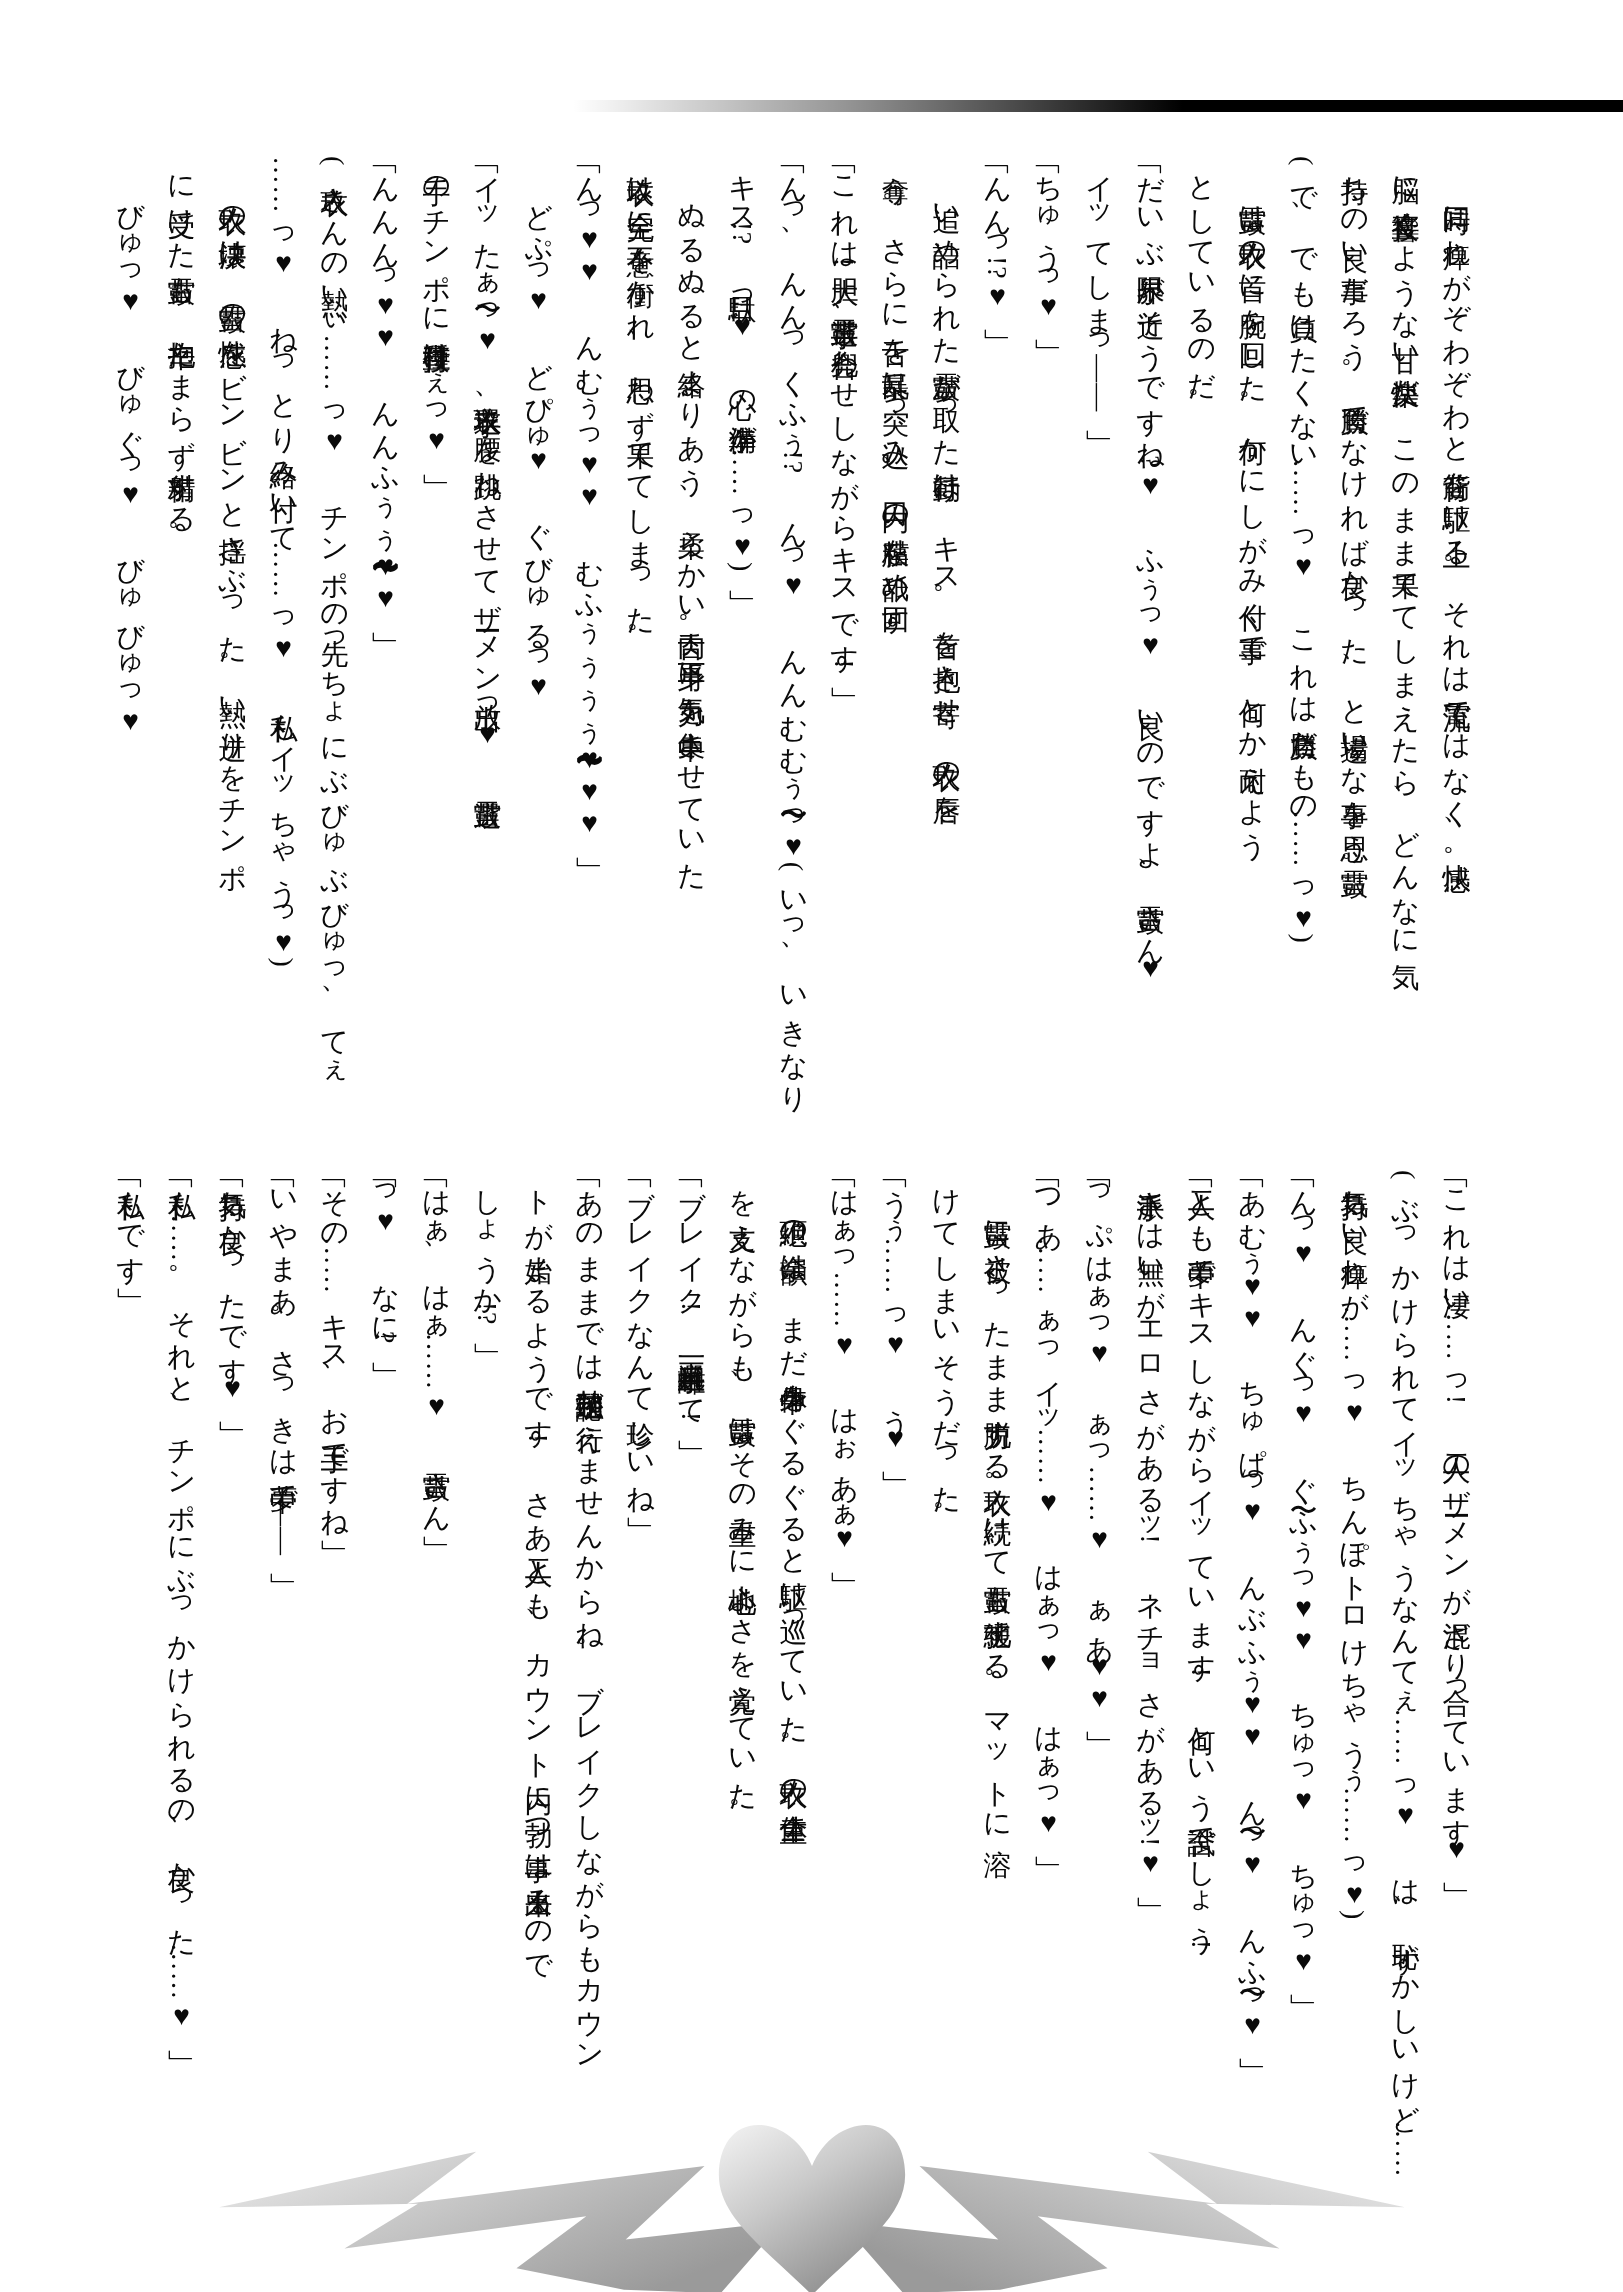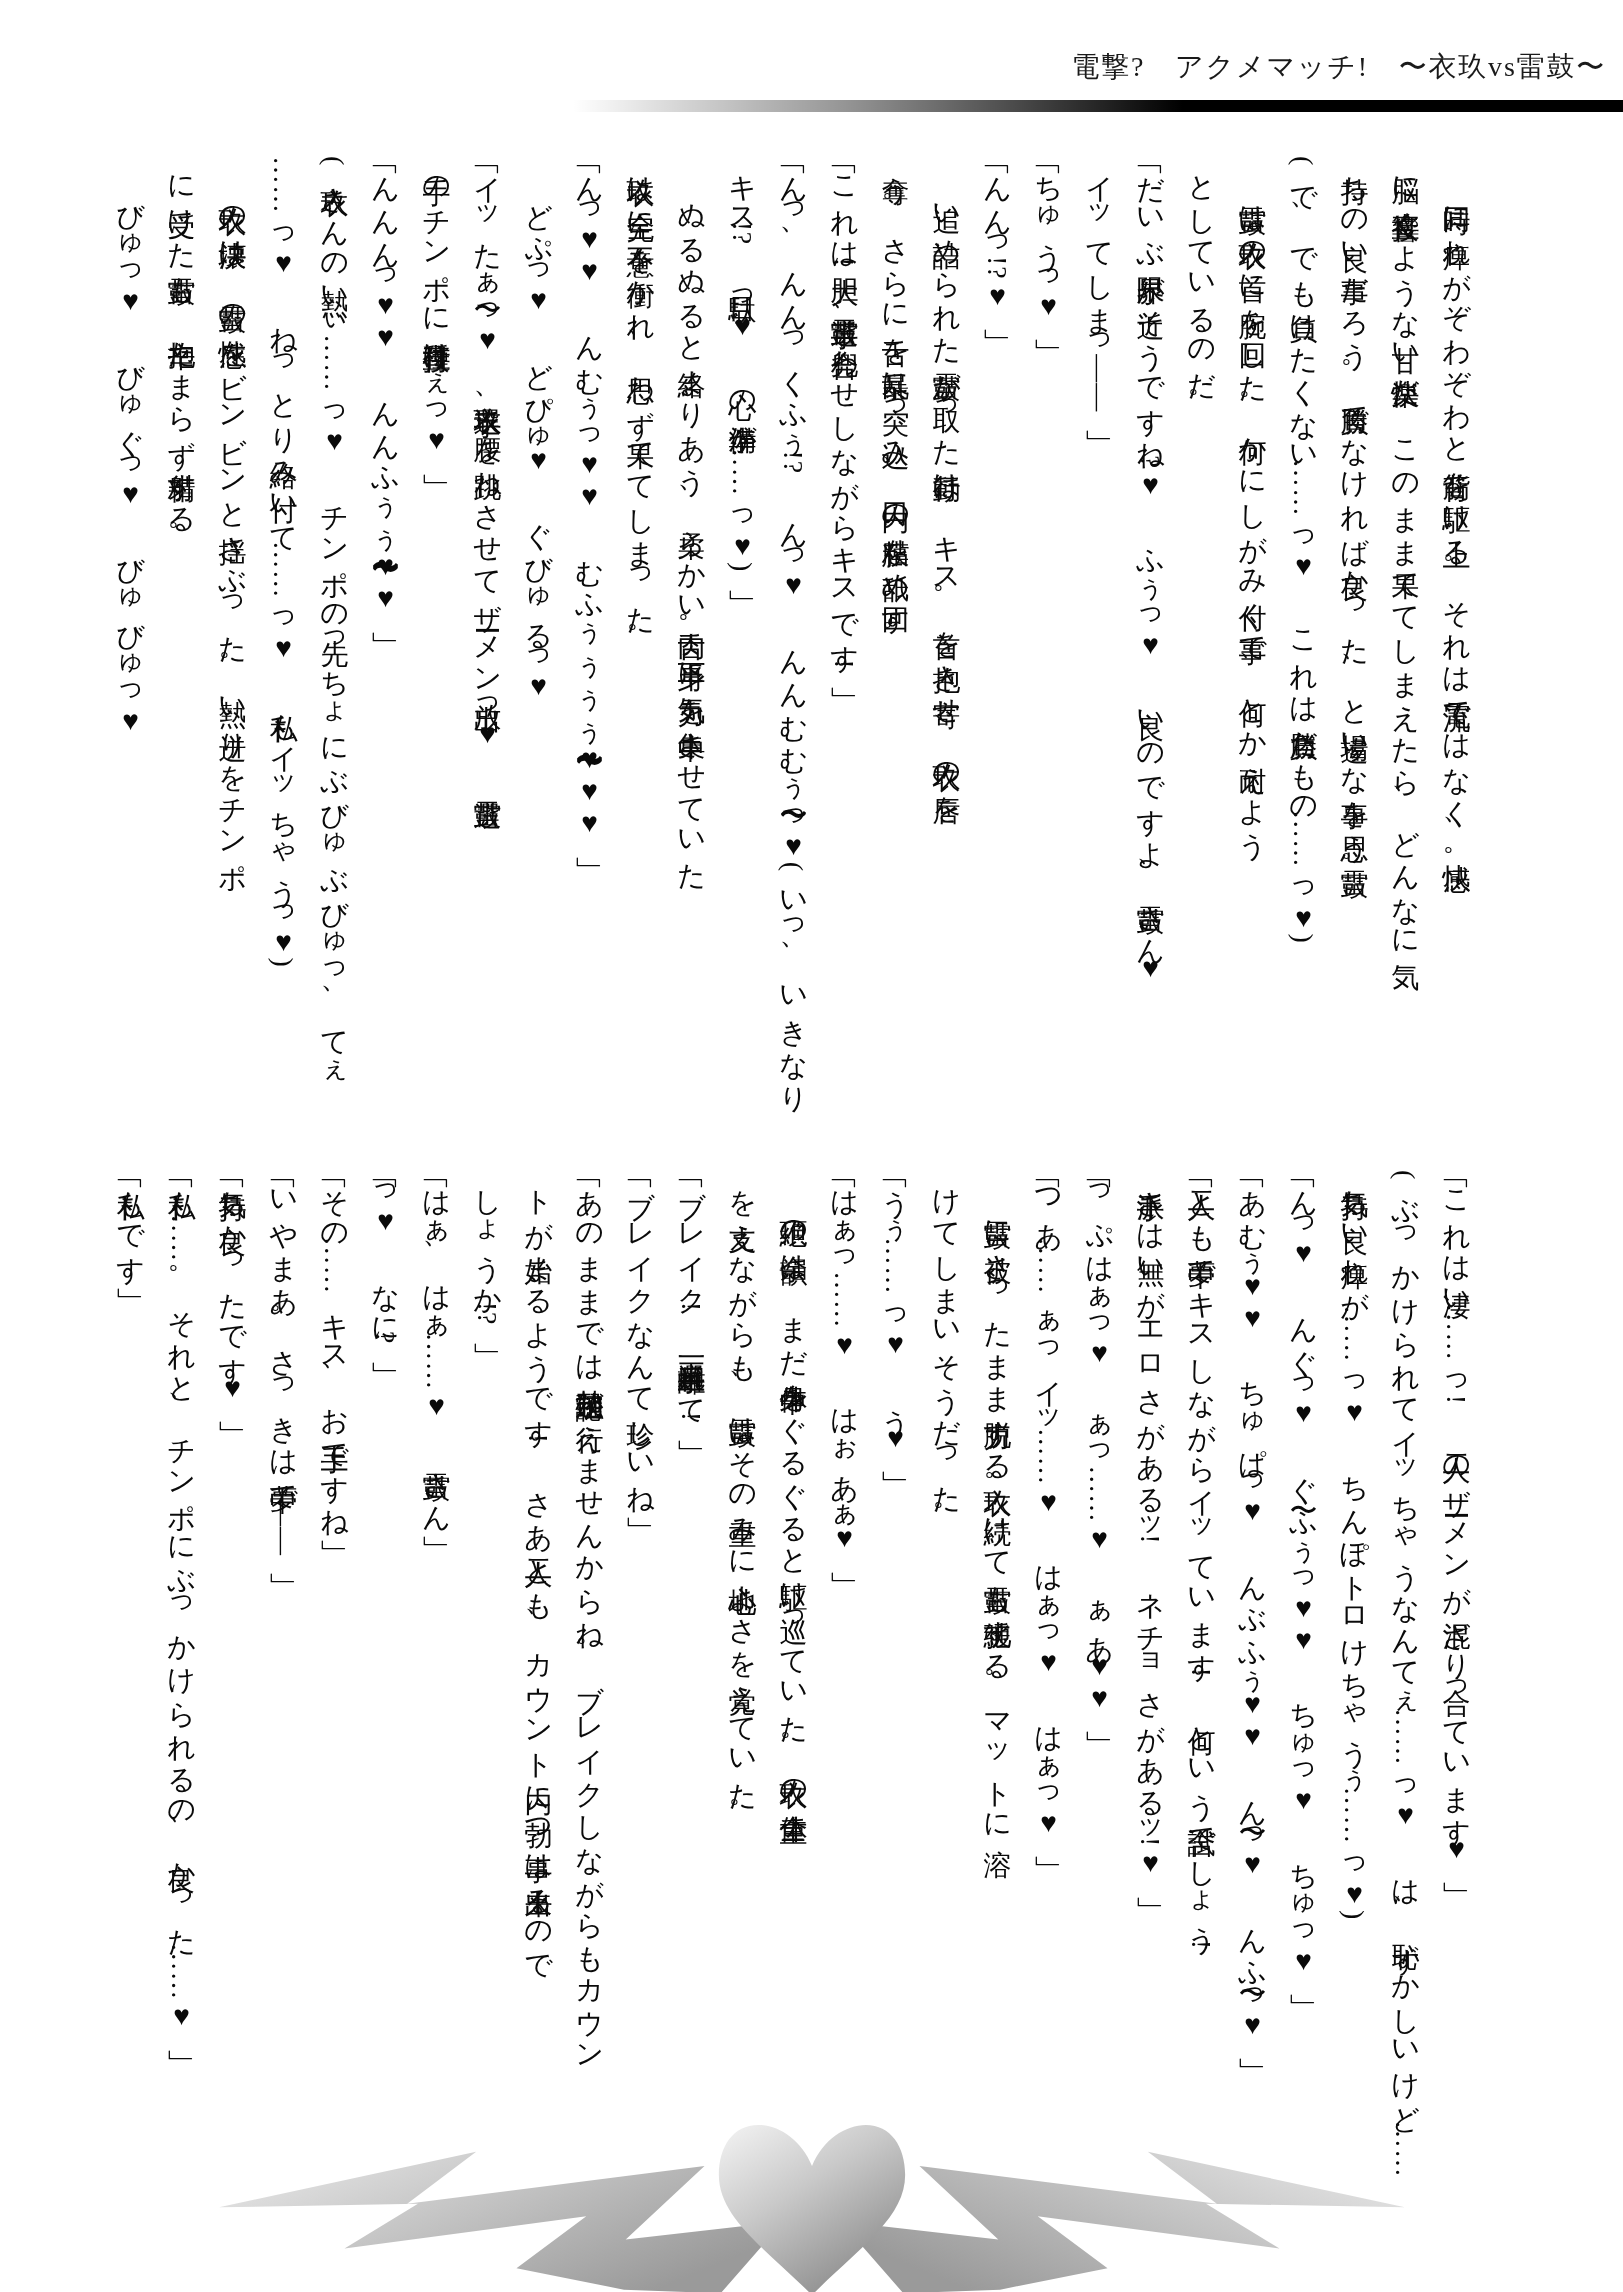--- a/index.html
+++ b/index.html
@@ -44,21 +44,20 @@
     left:50%;bottom:-3.6px;
     transform:translateX(-50%);
     width:1218px;height:183px;
   }
 </style>
 </head>
 <body>
 
 <div class="page">
 
-  <div class="header">電撃?　アクメマッチ!　〜衣玖vs雷鼓〜</div>
 
   <div class="rule"></div>
 
   <div class="vblock top"><div class="line">　同時に痺れがぞわぞわと背筋を駆け上る。それは電流ではなく、快感。</div><div class="line">脳に直接響くような甘い快楽だ。このまま果ててしまえたら、どんなに気</div><div class="line">持ちの良い事だろう。勝負でなければ良かった、と場違いな事を思う雷鼓。</div><div class="line">(で、でも負けたくない……っ♥　これは勝負だもの……っ♥)</div><div class="line">　雷鼓は衣玖の首に腕を回した。何かにしがみ付く事で、何とか耐えよう</div><div class="line">としているのだ。</div><div class="line">「だいぶ限界が近そうですね?♥　ふぅっ♥　良いのですよ、雷鼓さん♥</div><div class="line">イッてしまっ――」</div><div class="line">「ちゅうっ♥」</div><div class="line">「んんっ!?♥」</div><div class="line">　追い詰められた雷鼓が取った行動は、キス。首を抱き寄せ、衣玖の唇を</div><div class="line">奪う。さらに舌を乱暴に突っ込み、口内の粘膜を舐め回す。</div><div class="line">「これは大胆!　雷鼓選手、兜合わせしながらキスです!」</div><div class="line">「んっ、んんっくふぅ!?　んっ♥　んんむむぅ〜〜っ♥(いっ、いきなり</div><div class="line">キス!?　駄目っ♥　心の準備が……っ♥)」</div><div class="line">　ぬるぬると絡まりあう、柔らかい舌肉。下半身に気力を集中させていた</div><div class="line">衣玖は完全に不意を衝かれ、思わず果ててしまった。</div><div class="line">「んっ♥♥　んむぅっ♥♥　むふぅぅぅぅ〜〜〜〜♥♥♥」</div><div class="line">　どぷっ♥　どぴゅ♥　ぐびゅるっ♥</div><div class="line">「イッたぁ〜っ♥　衣玖選手、腰を跳ねさせてザーメン放出っ♥　雷鼓選</div><div class="line">手のチンポに直接種付けぇっ♥」</div><div class="line">「んんんっ♥♥　んんふぅぅ〜〜〜〜♥♥」</div><div class="line">(衣玖さんの熱いぃ……っ♥　チンポの先っちょにぶびゅぶびゅっ、てぇ</div><div class="line">……っ♥　ねっとり絡み付いて……っ♥　私もイッちゃうっ♥)</div><div class="line">　衣玖の決壊は、雷鼓の性感をビンビンと揺さぶった。熱い迸りをチンポ</div><div class="line">に受けた雷鼓も、辛抱たまらず射精する。</div><div class="line">　びゅっ♥　びゅぐっ♥　びゅびゅっ♥</div></div>
 
   <div class="vblock bottom"><div class="line">「これは凄い……っ!　二人のザーメンが混ざり合っています♥」</div><div class="line">(ぶっかけられてイッちゃうなんてぇ……っ♥　は、恥ずかしいけど……</div><div class="line">気持ち良い痺れが……っ♥　ちんぽトロけちゃうぅ……っ♥)</div><div class="line">「んっ♥　んぐっ♥　ぐ〜ふぅっ♥♥　ちゅっ♥　ちゅっ♥」</div><div class="line">「あむぅ♥♥　ちゅぱっ♥　んぶふぅ♥♥　ん〜っ♥　んふ〜っ♥」</div><div class="line">「二人とも夢中でキスしながらイッています!　何という試合でしょう!</div><div class="line">派手さは無いがエロさがあるッ!　ネチョさがあるッ!♥」</div><div class="line">「っぷはぁっ♥　ぁっ……♥　ぁあ♥♥」</div><div class="line">「つあ……ぁっイッ……♥　はぁっ♥　はぁっ♥」</div><div class="line">　雷鼓に被さったまま脱力する衣玖。続けて雷鼓も弛緩する。マットに溶</div><div class="line">けてしまいそうだった。</div><div class="line">「うぅ……っ♥　う♥」</div><div class="line">「はぁっ……♥　はぉあぁ♥」</div><div class="line">　絶頂の余韻は、まだ身体中をぐるぐると駆け巡っていた。衣玖の全体重</div><div class="line">を支えながらも、雷鼓はその重みに心地よさを覚えていた。</div><div class="line">「ブレイク!　両選手一旦離れて!」</div><div class="line">「ブレイクなんて珍しいね」</div><div class="line">「あのままでは勃起確認が行えませんからね。ブレイクしながらもカウン</div><div class="line">トが始まるようです!　さあ二人とも、カウント内に勃つ事は出来るので</div><div class="line">しょうか!?」</div><div class="line">「はぁ、はぁ……♥　雷鼓さん」</div><div class="line">「っ♥　なに?」</div><div class="line">「その……キス、お上手ですね」</div><div class="line">「いやまあ。さっきは夢中で――」</div><div class="line">「気持ち良かったです♥」</div><div class="line">「私も……。それと、チンポにぶっかけられるの、良かった……♥」</div><div class="line">「私もです」</div></div>
 
   <svg class="footer-art" viewBox="0 0 1360 204" xmlns="http://www.w3.org/2000/svg">
     <defs>
       <linearGradient id="gHeart" x1="0" y1="0" x2="0.7" y2="1">

